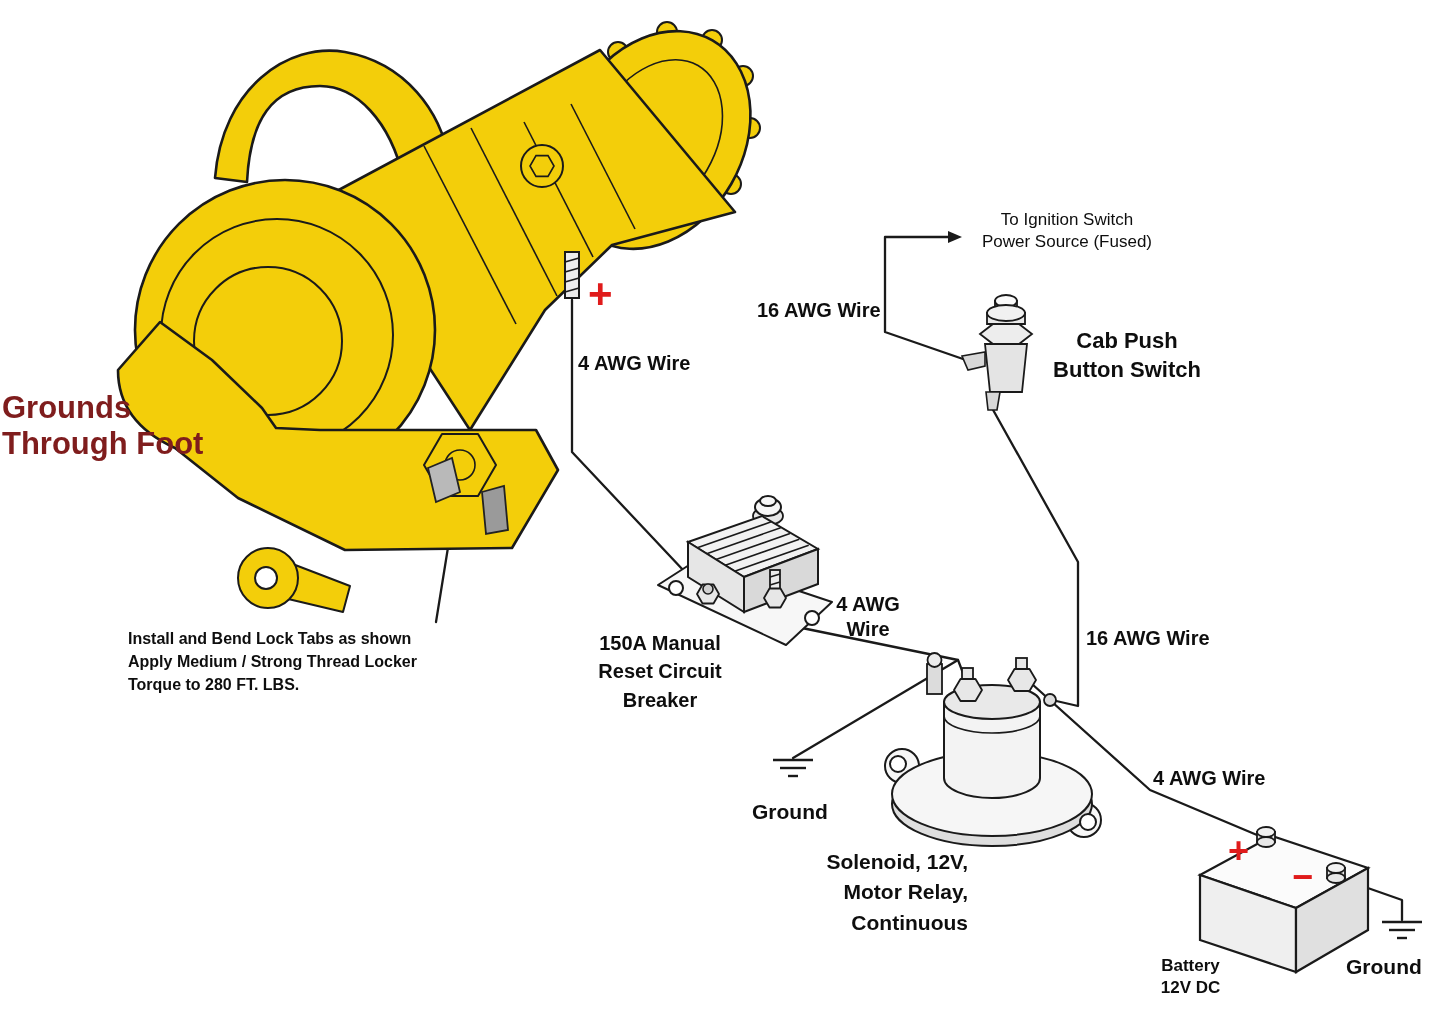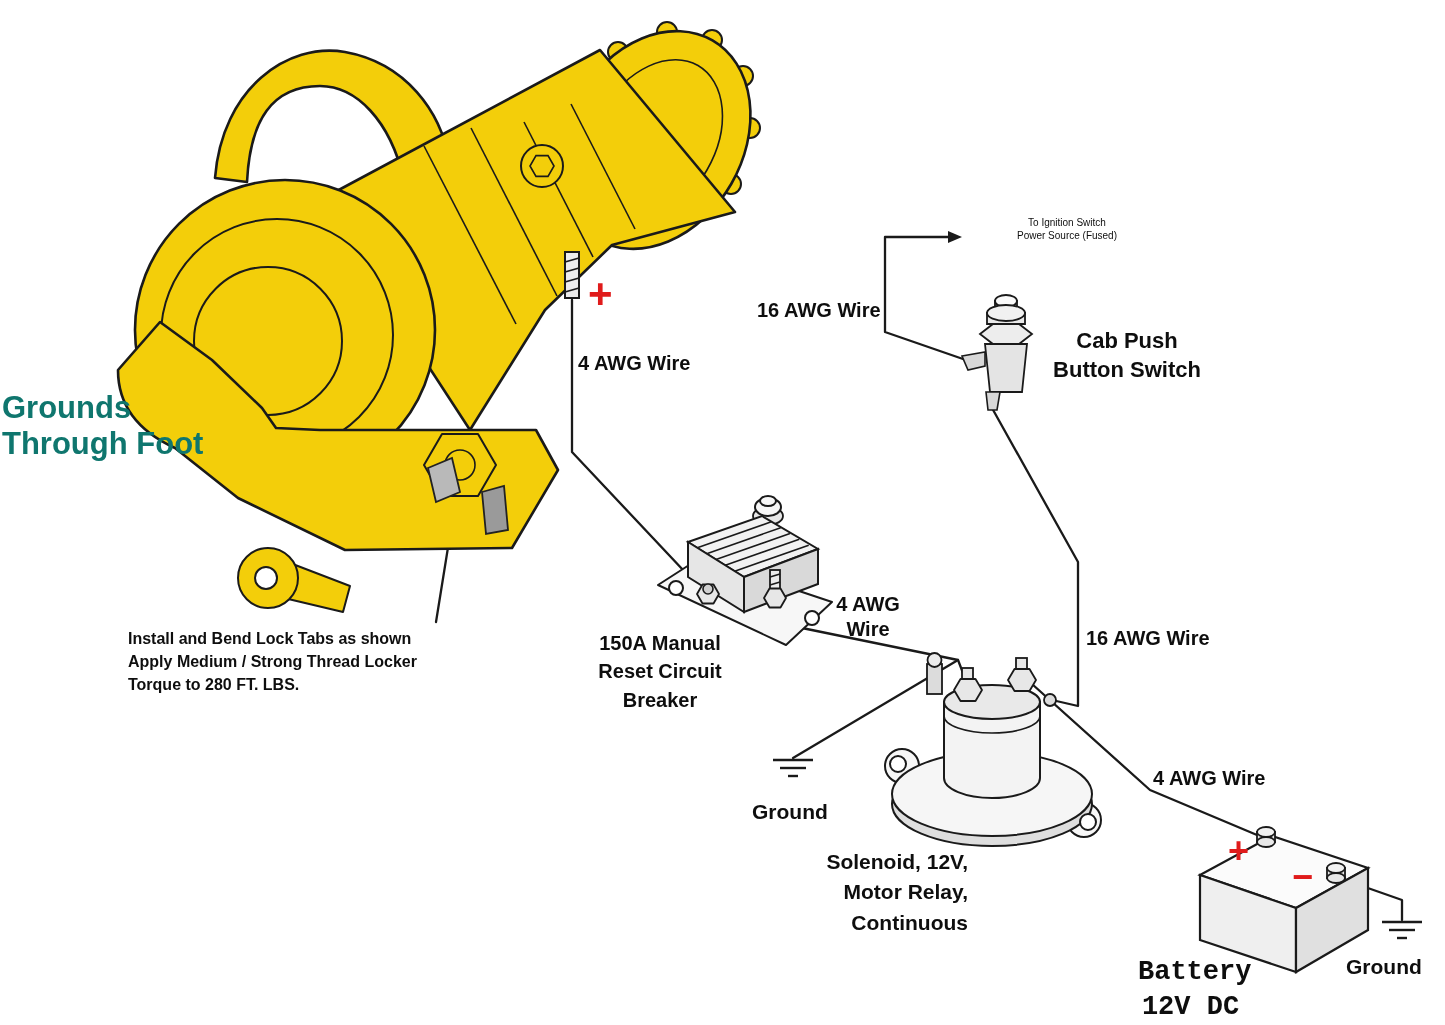--- a/index.html
+++ b/index.html
@@ -13,34 +13,34 @@
   
   .yl{fill:#F3CE0A;stroke:#1a1a1a;stroke-width:2.6;stroke-linejoin:round;}
   .yl2{fill:#F3CE0A;stroke:#1a1a1a;stroke-width:2;stroke-linejoin:round;}
   .wh{fill:#f7f7f7;stroke:#1a1a1a;stroke-width:2;stroke-linejoin:round;}
   .gr{fill:#e7e7e7;stroke:#1a1a1a;stroke-width:1.8;stroke-linejoin:round;}
   .hole{fill:#ffffff;stroke:#1a1a1a;stroke-width:2;}
   .ln{fill:none;stroke:#1a1a1a;stroke-width:2.3;stroke-linejoin:round;stroke-linecap:round;}
   .thin{fill:none;stroke:#1a1a1a;stroke-width:1.6;}
   
   #title{left:162px;top:1px;font-size:30px;font-weight:800;letter-spacing:-0.5px;}
-  #grounds{left:2px;top:390px;font-size:31px;font-weight:800;color:#0f766e;line-height:1.16;}
+  #grounds{left:2px;top:390px;font-size:31px;font-weight:800;color:#7f1d1d;line-height:1.16;}
   #motor-plus{left:588px;top:270px;font-size:42px;font-weight:800;color:#E01B1B;}
   #awg4-motor{left:578px;top:352px;font-size:20px;}
   #note{left:612px;top:396px;width:202px;font-size:16.5px;text-align:center;line-height:1.62;font-weight:400;}
   #awg16-top{left:757px;top:299px;font-size:20px;}
-  #ignition{left:972px;top:216px;width:190px;font-size:10px;text-align:center;line-height:1.3;font-weight:400;}
+  #ignition{left:972px;top:209px;width:190px;font-size:17px;text-align:center;line-height:1.3;font-weight:400;}
   #cab-switch{left:1042px;top:327px;width:170px;font-size:22px;text-align:center;line-height:1.3;}
   #breaker{left:590px;top:629px;width:140px;font-size:20px;text-align:center;line-height:1.42;}
   #awg4-mid{left:828px;top:592px;width:80px;font-size:20px;text-align:center;line-height:1.25;}
   #awg16-right{left:1086px;top:627px;font-size:20px;}
   #ground-left{left:752px;top:800px;font-size:21px;}
   #solenoid{left:808px;top:847px;width:160px;font-size:21px;text-align:right;line-height:1.45;}
   #awg4-batt{left:1153px;top:767px;font-size:20px;}
-  #battery-lbl{left:1138px;top:955px;width:105px;font-size:27px;text-align:center;line-height:1.3;font-family:Liberation Mono, monospace;}
+  #battery-lbl{left:1138px;top:955px;width:105px;font-size:17px;text-align:center;line-height:1.3;}
   #ground-right{left:1346px;top:955px;font-size:21px;}
   #batt-plus{left:1228px;top:830px;font-size:36px;font-weight:800;color:#E01B1B;}
   #batt-minus{left:1292px;top:856px;font-size:36px;font-weight:800;color:#E01B1B;}
   #install{left:128px;top:627px;width:385px;font-size:16px;line-height:1.45;}
 </style>
 </head>
 <body>
 
 <div class="canvas">
 

